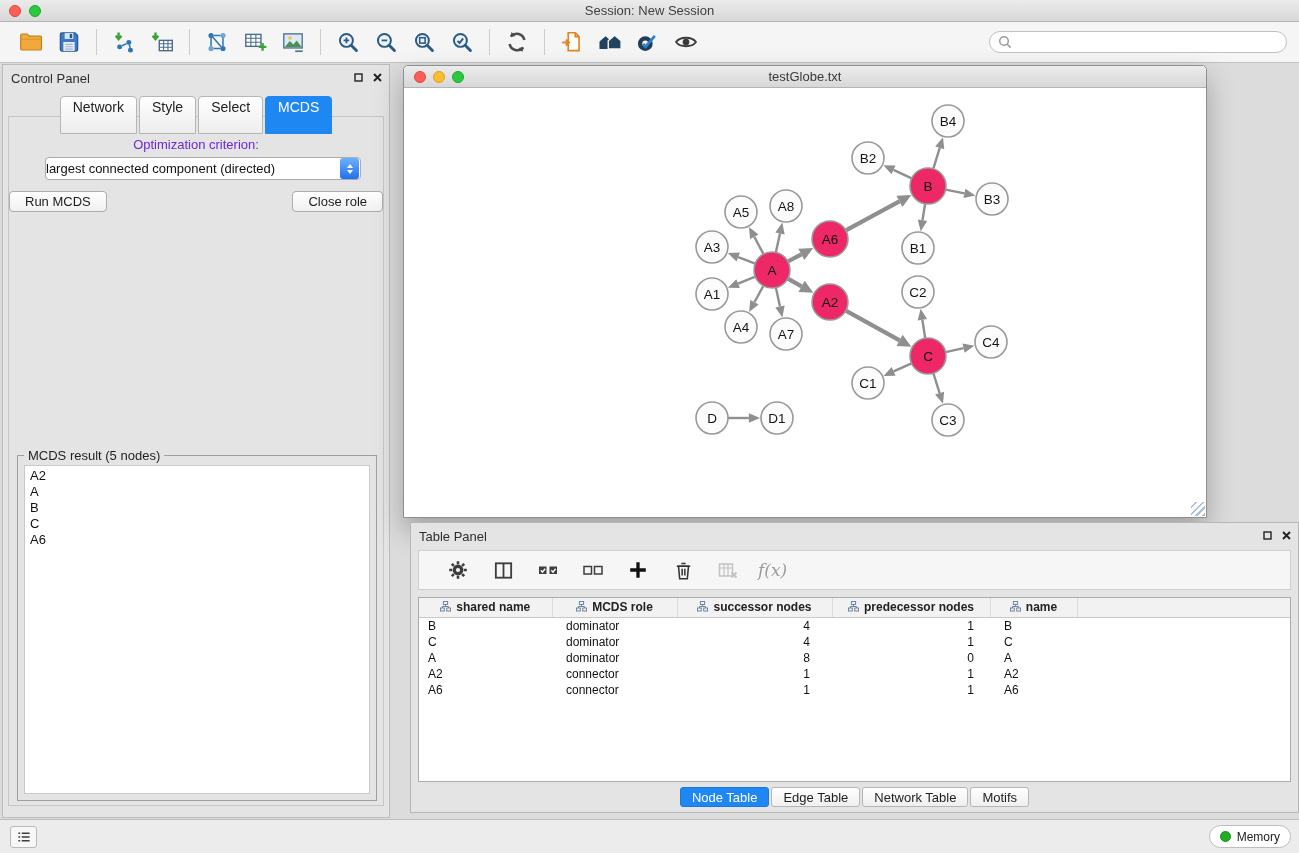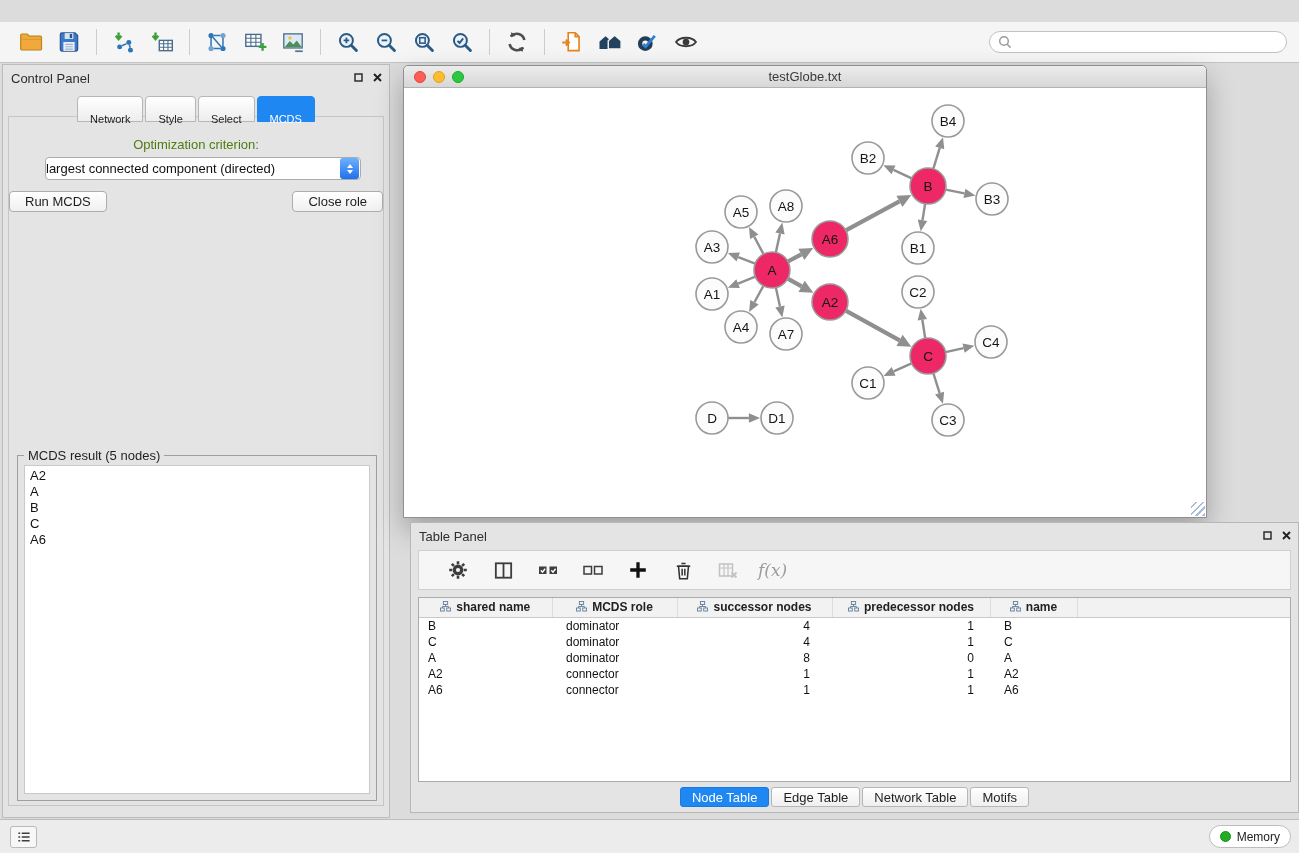--- a/index.html
+++ b/index.html
@@ -20,24 +20,24 @@
 .tsep{width:1px;height:26px;background:#cdcdcd;margin:0 8px;flex:none}
 .searchbox{margin-left:auto;width:298px;height:22px;border:1px solid #c2c2c2;border-radius:12px;background:#fff;display:flex;align-items:center;padding:0 8px;gap:5px}
 .searchbox input{border:none;outline:none;flex:1;font-size:12px;background:transparent;color:#222}
 
 
 .control-panel{position:absolute;left:2px;top:64px;width:388px;height:754px;background:#e4e4e4;border:1px solid #bcbcbc}
 .panel-title{position:absolute;left:8px;top:6px;font-size:13px;color:#2e2e2e}
 .panel-icons{position:absolute;right:7px;top:8px;display:flex;gap:10px;align-items:center}
 .panel-icons span{display:flex;cursor:pointer}
 .cp-tabs{position:absolute;left:0;top:31px;width:100%;display:flex;justify-content:center;gap:2px;z-index:2}
-.cp-tab{height:26px;line-height:20px;padding:12px 12px;font-size:11px;color:#222;background:linear-gradient(#ffffff,#ededed);border:1px solid #b6b6b6;border-radius:4px 4px 0 0;cursor:pointer}
+.cp-tab{height:38px;line-height:20px;padding:0 12px;font-size:14px;color:#222;background:linear-gradient(#ffffff,#ededed);border:1px solid #b6b6b6;border-radius:4px 4px 0 0;cursor:pointer}
 .cp-tab.active{background:#1f87f2;border-color:#1f87f2;color:#fff}
 .cp-pane{position:absolute;left:5px;right:5px;top:51px;bottom:11px;border:1px solid #c6c6c6}
-.opt-label{position:absolute;left:0;width:100%;top:20px;text-align:center;font-size:13px;color:#4d7c0f}
+.opt-label{position:absolute;left:0;width:100%;top:20px;text-align:center;font-size:13px;color:#6d28d9}
 .dropdown{position:absolute;left:36px;top:40px;width:316px;height:23px;background:#fff;border:1px solid #ababab;border-radius:4px;display:flex;align-items:center;cursor:pointer}
 .dropdown-text{flex:1;font-size:13px;padding-left:0;color:#111;white-space:nowrap;overflow:hidden}
 .stepper{width:19px;height:21px;margin-right:1px;border-radius:3px;background:linear-gradient(#6db1fb,#2070ee);display:flex;flex-direction:column;align-items:center;justify-content:center;gap:2px;flex:none}
 .arr-up{width:0;height:0;border-left:3.5px solid transparent;border-right:3.5px solid transparent;border-bottom:4.5px solid #fff}
 .arr-down{width:0;height:0;border-left:3.5px solid transparent;border-right:3.5px solid transparent;border-top:4.5px solid #fff}
 .btn-row{position:absolute;left:0;top:74px;width:100%;display:flex;justify-content:space-between;gap:19px}
 .mac-btn{height:21px;padding:0 15px;font-size:13px;color:#1c1c1c;background:linear-gradient(#ffffff,#f0f0f0);border:1px solid #adadad;border-radius:4px;cursor:pointer}
 .groupbox{position:absolute;left:8px;top:338px;width:360px;height:346px;border:1px solid #9f9f9f}
 .groupbox-title{position:absolute;left:6px;top:-8px;background:#e4e4e4;padding:0 4px;font-size:13px;color:#1f1f1f}
 .result-list{position:absolute;left:6px;right:6px;top:9px;bottom:6px;background:#fff;border:1px solid #c9c9c9;overflow:hidden;padding:2px 0}
@@ -74,20 +74,27 @@
 .statusbar{position:absolute;left:0;top:819px;width:100%;height:48px;background:#ececec;border-top:1px solid #bdbdbd}
 .status-left-btn{position:absolute;left:10px;top:6px;width:27px;height:22px;background:#f7f7f7;border:1px solid #b9b9b9;border-radius:3px;display:flex;align-items:center;justify-content:center;cursor:pointer}
 .memory-pill{position:absolute;right:8px;top:5px;height:23px;padding:0 10px;background:#fff;border:1px solid #bdbdbd;border-radius:12px;display:flex;align-items:center;gap:6px;font-size:12px;color:#222;cursor:pointer}
 .memory-dot{width:11px;height:11px;border-radius:50%;background:#21ac21;border:1px solid #179117}
 </style>
 </head>
 <body>
 
 <div id="app">
 
+  <div class="titlebar">
+    <div class="traffic">
+      <span class="light red"></span>
+      <span class="light green"></span>
+    </div>
+    <span>Session: New Session</span>
+  </div>
 
   <div class="toolbar">
     <button class="tbtn">
       <svg width="26" height="26" viewBox="0 0 24 24">
           <path d="M2.5 5.8c0-.7.5-1.2 1.2-1.2h4.8l2 2h10c.7 0 1.2.5 1.2 1.2v10.4c0 .7-.5 1.2-1.2 1.2H3.7c-.7 0-1.2-.5-1.2-1.2z" fill="#f2a93c" stroke="#bd821a" stroke-width="1.1"></path>
           <path d="M2.5 9.5h19.2" stroke="#d89b2e" stroke-width="1"></path>
         </svg>
     </button>
     <button class="tbtn">
       <svg width="26" height="26" viewBox="0 0 24 24">

